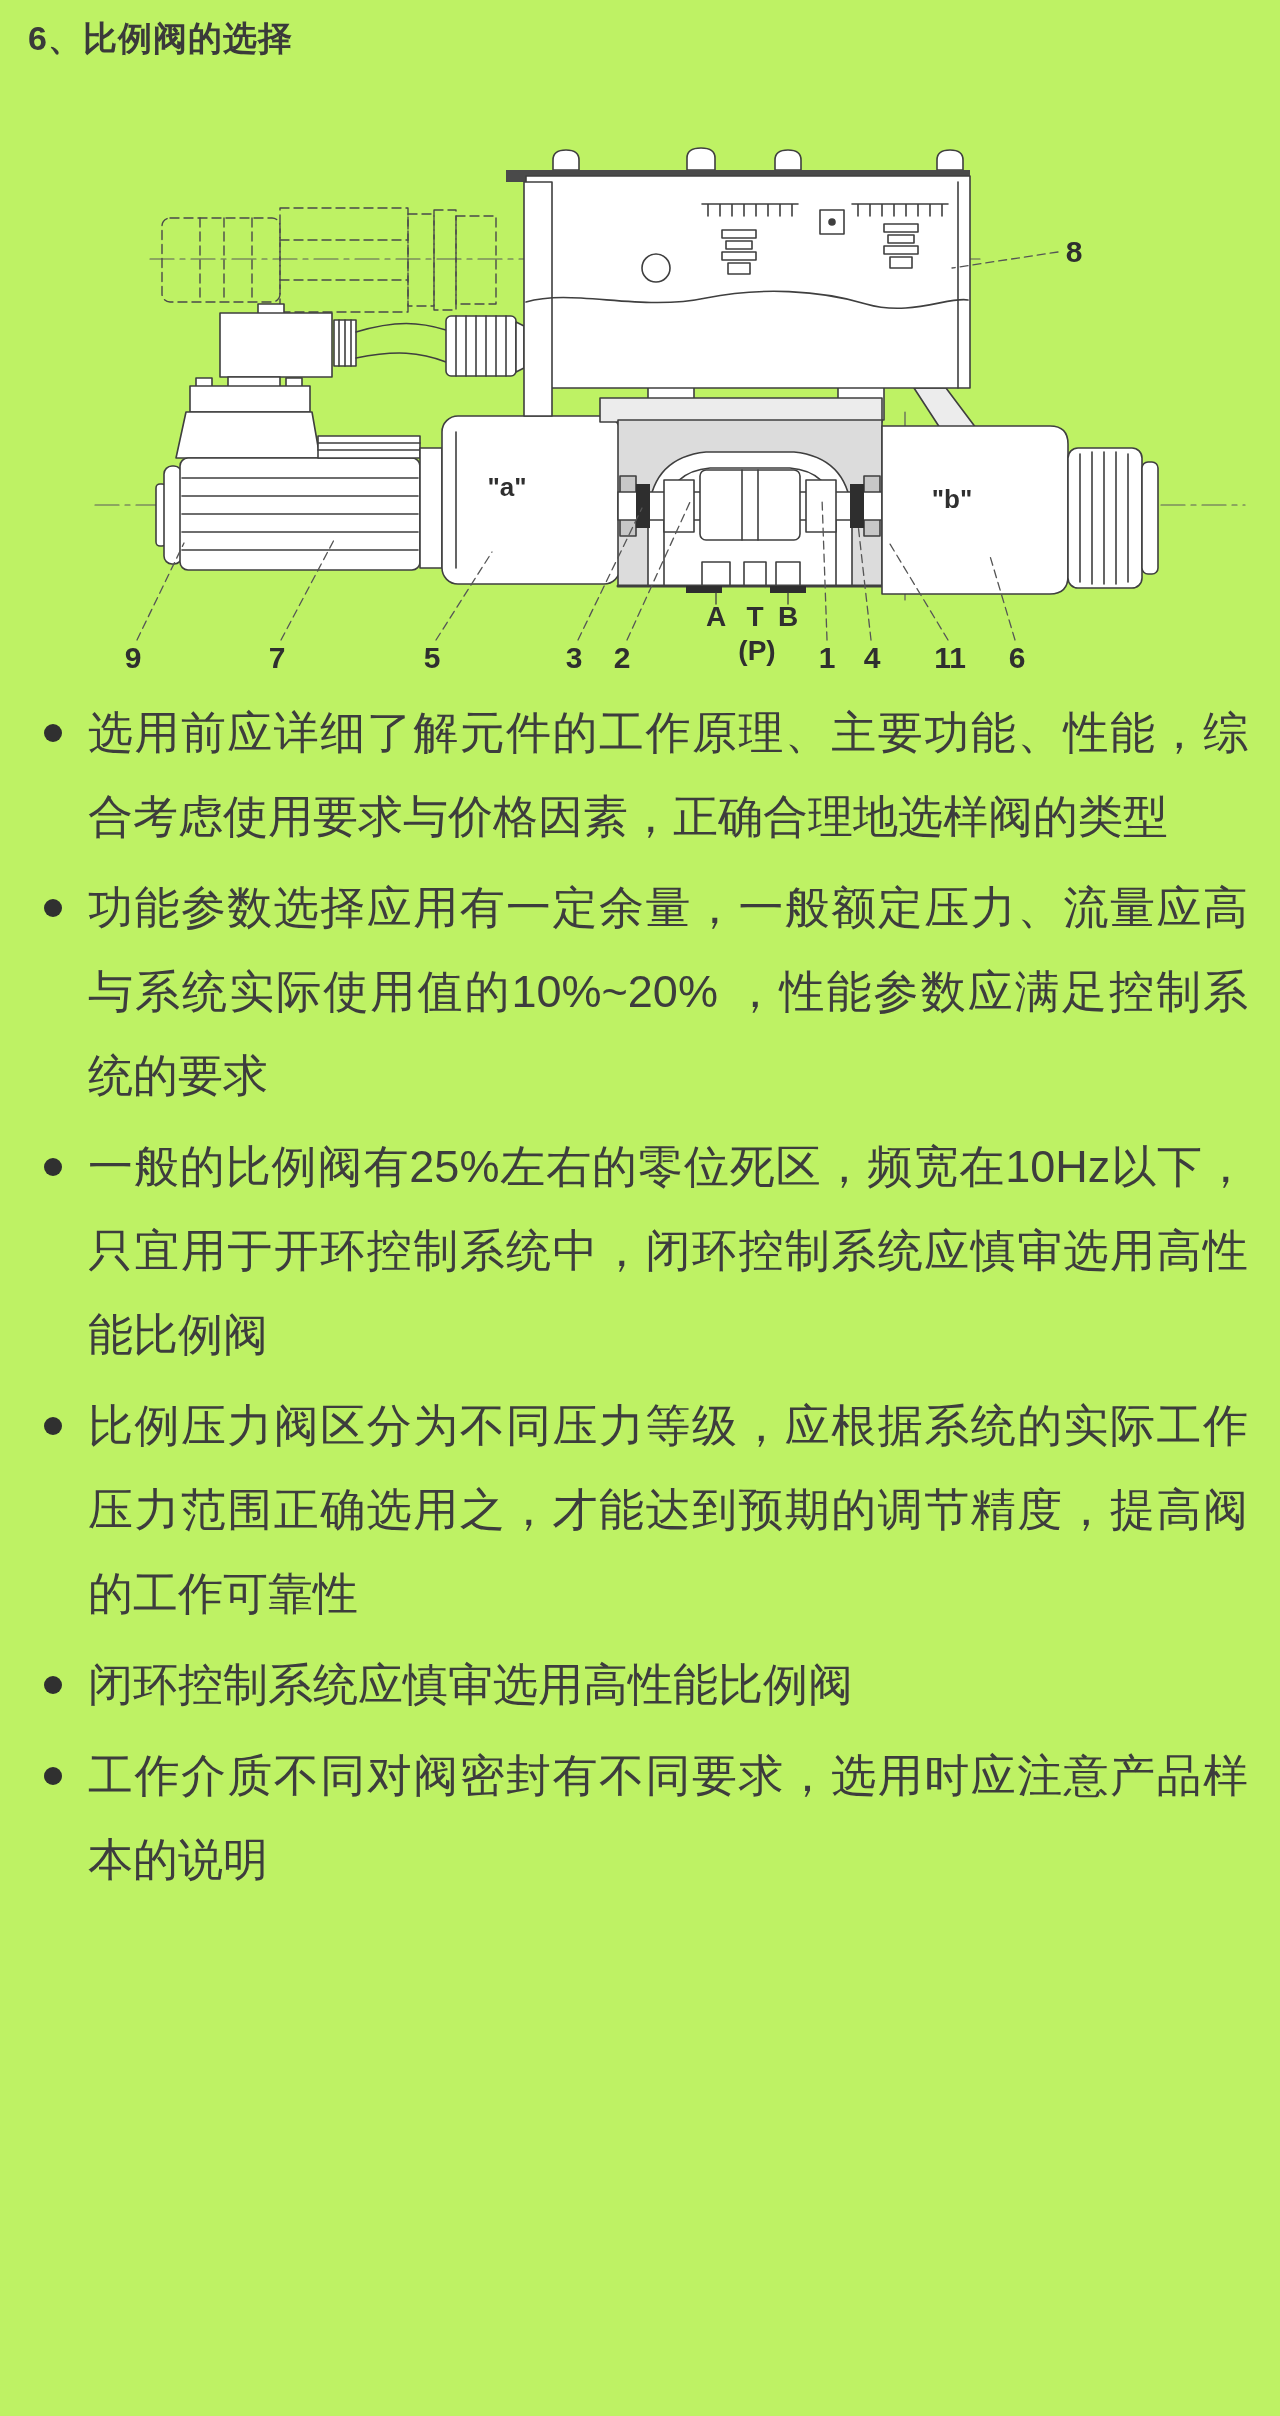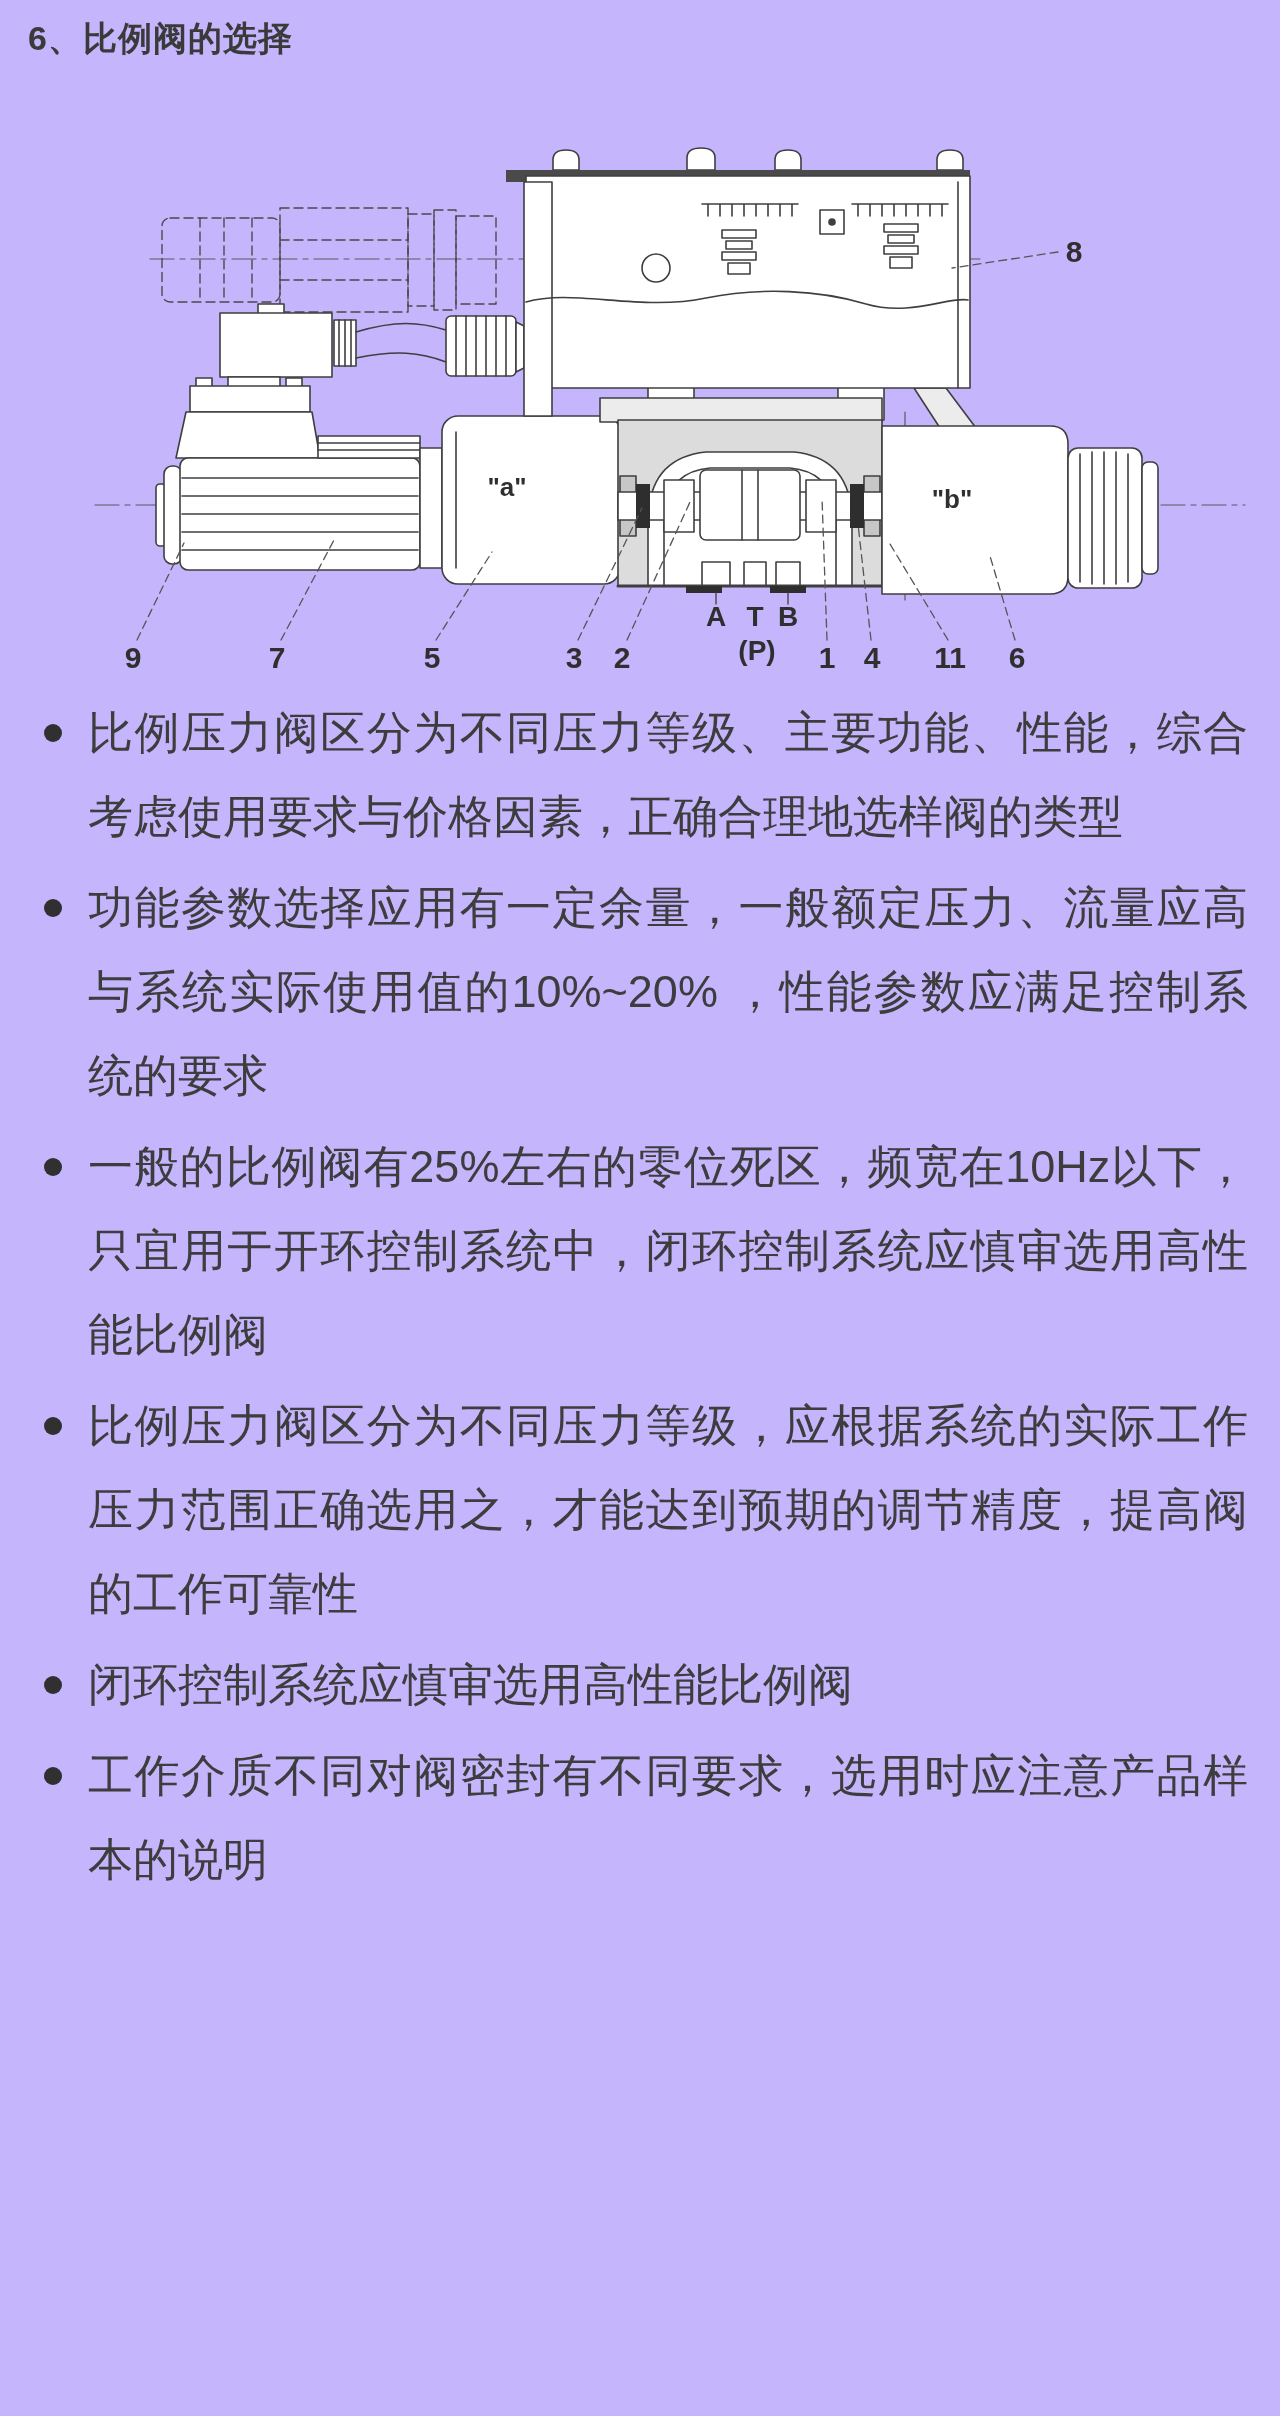--- a/index.html
+++ b/index.html
@@ -1,18 +1,18 @@
 <!DOCTYPE html>
 <html><head>
 <meta charset="utf-8">
 <style>
   html,body { margin:0; padding:0; background:#ffffff; }
   .page {
     position:relative; width:1280px; height:2416px;
-    background:#c4b5fd; overflow:hidden;
+    background:#bef264; overflow:hidden;
     font-family:"Liberation Sans", sans-serif;
   }
   .title {
     position:absolute; left:28px; top:16px;
     font-size:34px; font-weight:bold; color:#3a3a3a; letter-spacing:1px;
     white-space:nowrap;
   }
   .fig { position:absolute; left:0; top:0; width:1280px; height:700px; }
   .fig text { font-family:"Liberation Sans", sans-serif; font-weight:bold; fill:#2f2f2f; }
   .bullets {
@@ -214,21 +214,21 @@
         <text x="757" y="660" font-size="28">(P)</text>
         <text x="507" y="496" font-size="26">"a"</text>
         <text x="952" y="508" font-size="26">"b"</text>
       </g>
     </g>
   </svg>
 
   <ul class="bullets">
     <li>
       <span class="dot"></span>
-      <span>比例压力阀区分为不同压力等级、主要功能、性能，综合考虑使用要求与价格因素，正确合理地选样阀的类型</span>
+      <span>选用前应详细了解元件的工作原理、主要功能、性能，综合考虑使用要求与价格因素，正确合理地选样阀的类型</span>
     </li>
     <li>
       <span class="dot"></span>
       <span>功能参数选择应用有一定余量，一般额定压力、流量应高与系统实际使用值的10%~20% ，性能参数应满足控制系统的要求</span>
     </li>
     <li>
       <span class="dot"></span>
       <span>一般的比例阀有25%左右的零位死区，频宽在10Hz以下，只宜用于开环控制系统中，闭环控制系统应慎审选用高性能比例阀</span>
     </li>
     <li>

